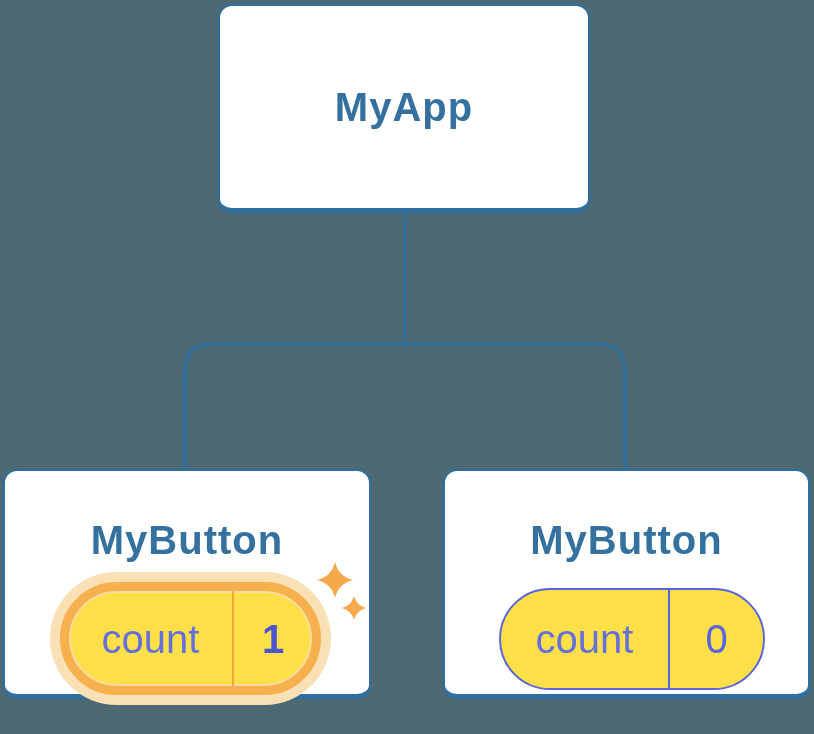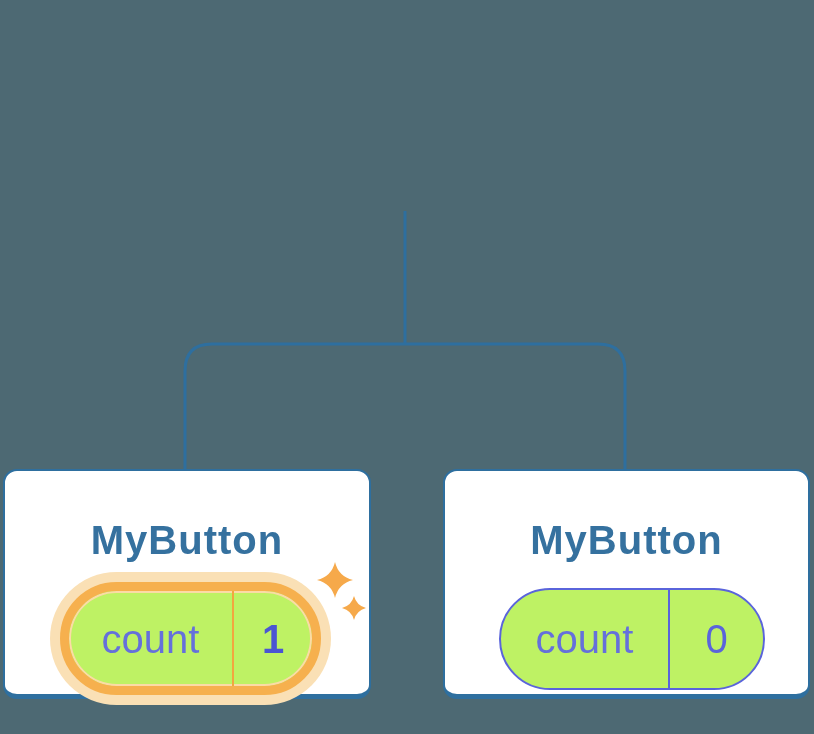--- a/index.html
+++ b/index.html
@@ -55,21 +55,21 @@
     color: #35719F;
   }
   .child-card .node-label {
     display: block;
     margin-top: 49px;
   }
   .state-pill {
     position: absolute;
     display: flex;
     align-items: stretch;
-    background: #bef264;
+    background: #fde047;
     box-sizing: border-box;
   }
   .pill-highlighted {
     left: 55px; top: 111px;
     width: 261px; height: 113px;
     border: 9px solid #F6B04E;
     border-radius: 57px;
     box-shadow: 0 0 0 10px #FAE0B5, inset 0 0 0 2px #FBDBA6;
   }
   .pill-plain {
@@ -116,20 +116,23 @@
 </head>
 <body>
 
 <div class="stage">
 
   <svg class="connectors" viewBox="0 0 814 734">
     <path d="M405 211 V344"></path>
     <path d="M185 470 V371 Q185 344 212 344 H598 Q625 344 625 371 V470"></path>
   </svg>
 
+  <div class="card root-card">
+    <span class="node-label">MyApp</span>
+  </div>
 
   <div class="card child-card child-left">
     <span class="node-label">MyButton</span>
     <div class="state-pill pill-highlighted">
       <div class="pill-cell cell-key">
         <span class="state-key">count</span>
       </div>
       <div class="pill-divider"></div>
       <div class="pill-cell cell-val">
         <span class="state-val bold">1</span>

